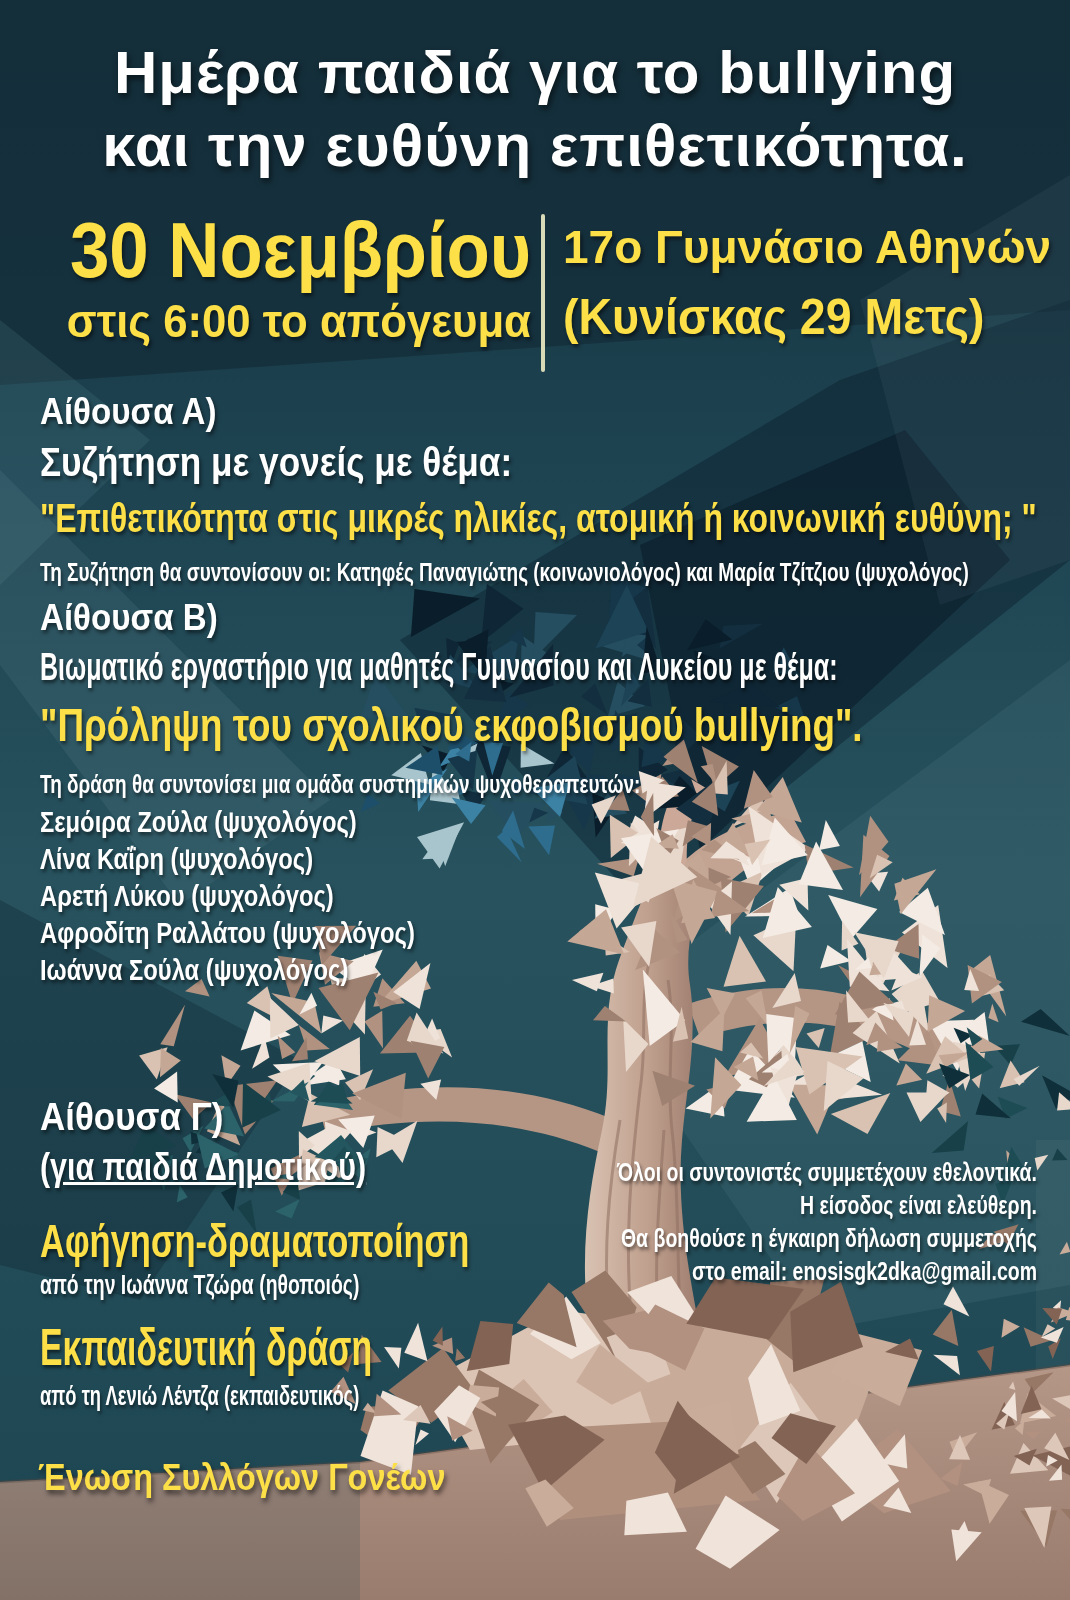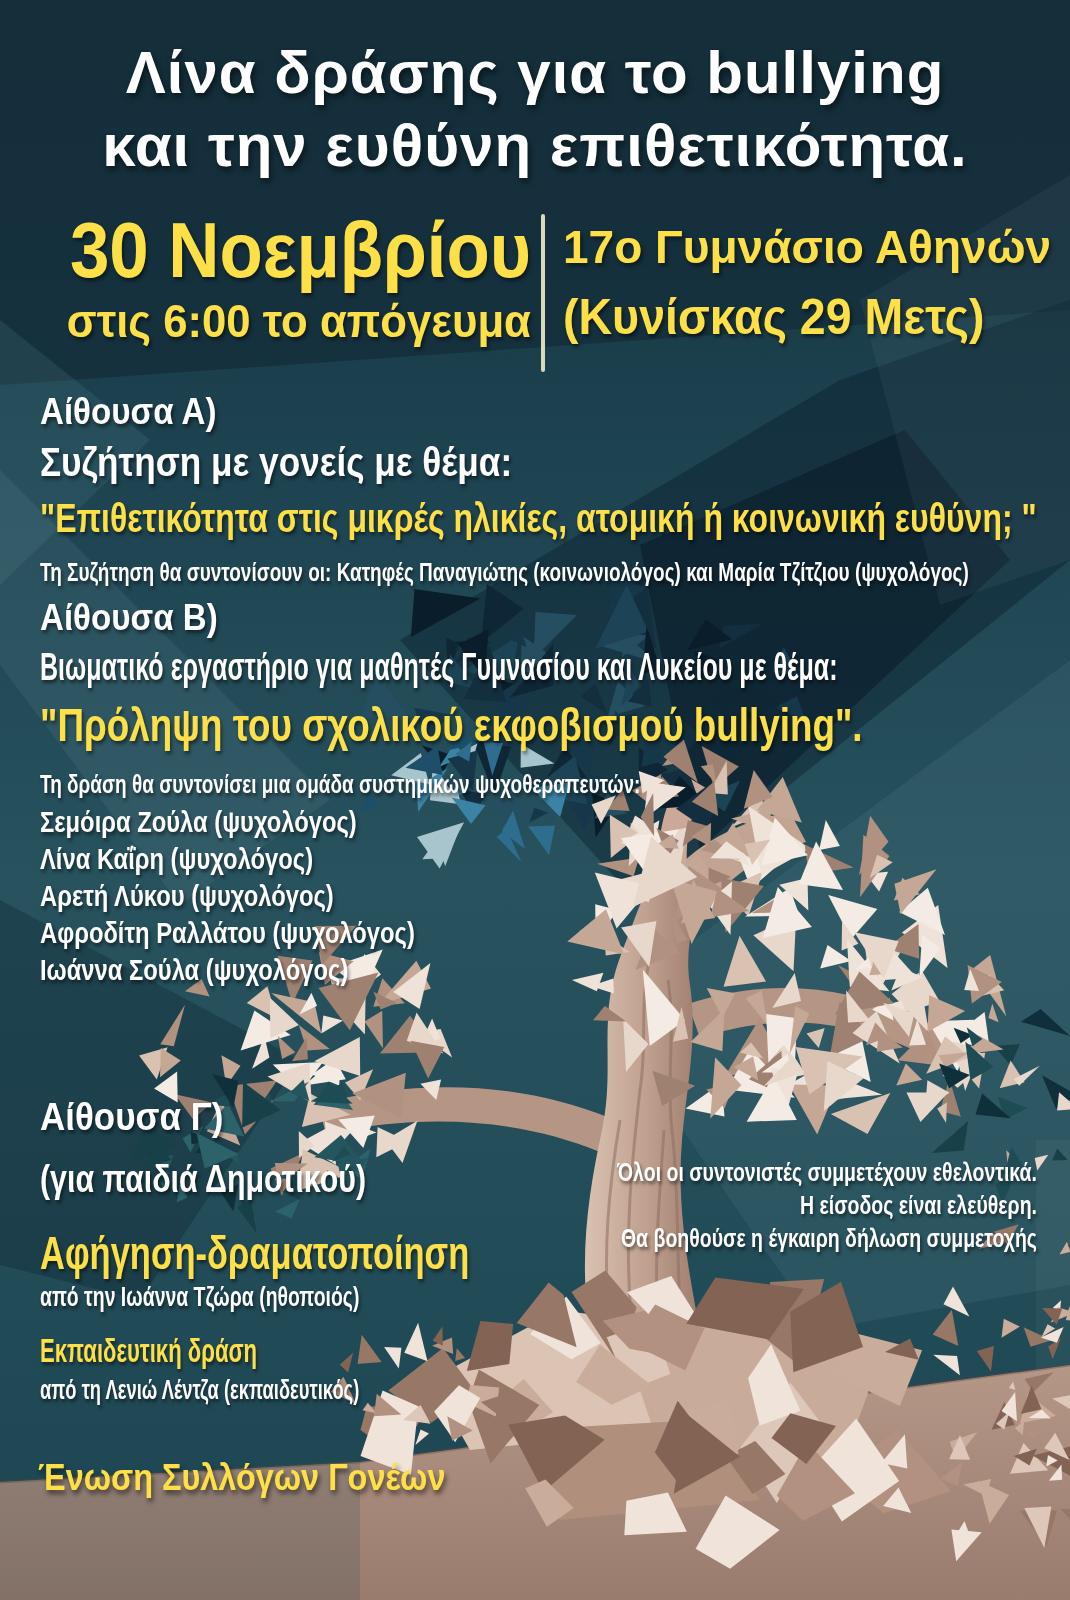--- a/index.html
+++ b/index.html
@@ -45,27 +45,27 @@
   .sub-b{margin-top:12px; font-size:38px; line-height:1;}
   .sub-b>span{transform:scaleX(.66);}
   .topic-b{margin-top:16px; font-size:46px; line-height:1;}
   .topic-b>span{transform:scaleX(.80);}
   .small-b{margin-top:24px;}
   .team{margin-top:10px; font-size:29px; line-height:1.07;}
   .team .ti{margin-top:6px;}
   .team .ti>span{transform:scaleX(.82);}
 
   .sec-c{top:1098px;}
-  .aud{margin-top:24px; font-size:38px; line-height:1;}
+  .aud{margin-top:12px; font-size:38px; line-height:1;text-decoration:underline;}
   .aud>span{transform:scaleX(.80);}
   .act1{margin-top:32px; font-size:46px; line-height:1;}
   .act1>span{transform:scaleX(.75);}
   .by{font-size:27px; line-height:1; margin-top:8px;}
   .by>span{transform:scaleX(.72);}
-  .act2{margin-top:22px; font-size:34px; line-height:1;}
+  .act2{margin-top:22px; font-size:52px; line-height:1;}
   .act2>span{transform:scaleX(.65);}
 
   .notes{right:33px; top:1160px; width:560px; text-align:right; font-size:25px; line-height:1;}
   .notes .nl{margin-bottom:8px;}
   .notes .nl>span{transform:scaleX(.78);}
 
   .org{left:38px; top:1460px; font-size:36px; line-height:1;}
   .org .o1>span{transform:scaleX(.90);}
   .org .o2{margin-top:12px; margin-left:8px;}
   .org .o2>span{transform:scaleX(.83);}
@@ -602,21 +602,21 @@
         <polygon points="1048.0,1455.0 1057.7,1460.6 1046.2,1466.6" fill="#efe3da"></polygon>
         <polygon points="1056.9,1342.8 1040.8,1337.4 1063.6,1327.1" fill="#efe3da"></polygon>
         <polygon points="1062.1,1308.5 1056.7,1324.8 1042.2,1308.1" fill="#826354"></polygon>
         <polygon points="1019.8,1326.6 1001.5,1337.8 1003.8,1318.8" fill="#caac9b"></polygon>
         <polygon points="1041.6,1337.1 1047.6,1324.2 1055.2,1328.4" fill="#ddc7b8"></polygon>
         <polygon points="1055.3,1432.7 1069.3,1460.1 1044.2,1448.3" fill="#ddc7b8"></polygon>
       </g>
   </svg>
 
   <div class="txt title w b shs">
-    <div>Λίνα δράσης για το bullying</div>
+    <div>Ημέρα παιδιά για το bullying</div>
     <div>και την ευθύνη επιθετικότητα.</div>
   </div>
 
   <div class="txt date-big y b sh">
     <span class="cxr">30 Νοεμβρίου</span>
   </div>
   <div class="txt date-time y b sh">
     <span class="cxr">στις 6:00 το απόγευμα</span>
   </div>
   <div class="vdivider"></div>
@@ -696,20 +696,23 @@
   <div class="txt notes w b sh">
     <div class="nl">
         <span class="cxr">Όλοι οι συντονιστές συμμετέχουν εθελοντικά.</span>
       </div>
     <div class="nl">
         <span class="cxr">Η είσοδος είναι ελεύθερη.</span>
       </div>
     <div class="nl">
         <span class="cxr">Θα βοηθούσε η έγκαιρη δήλωση συμμετοχής</span>
       </div>
+    <div class="nl">
+        <span class="cxr">στο email: enosisgk2dka@gmail.com</span>
+      </div>
   </div>
 
   <div class="txt org y b shs">
     <div class="o1">
         <span class="cx">Ένωση Συλλόγων Γονέων</span>
       </div>
   </div>
 
 </div>
 

